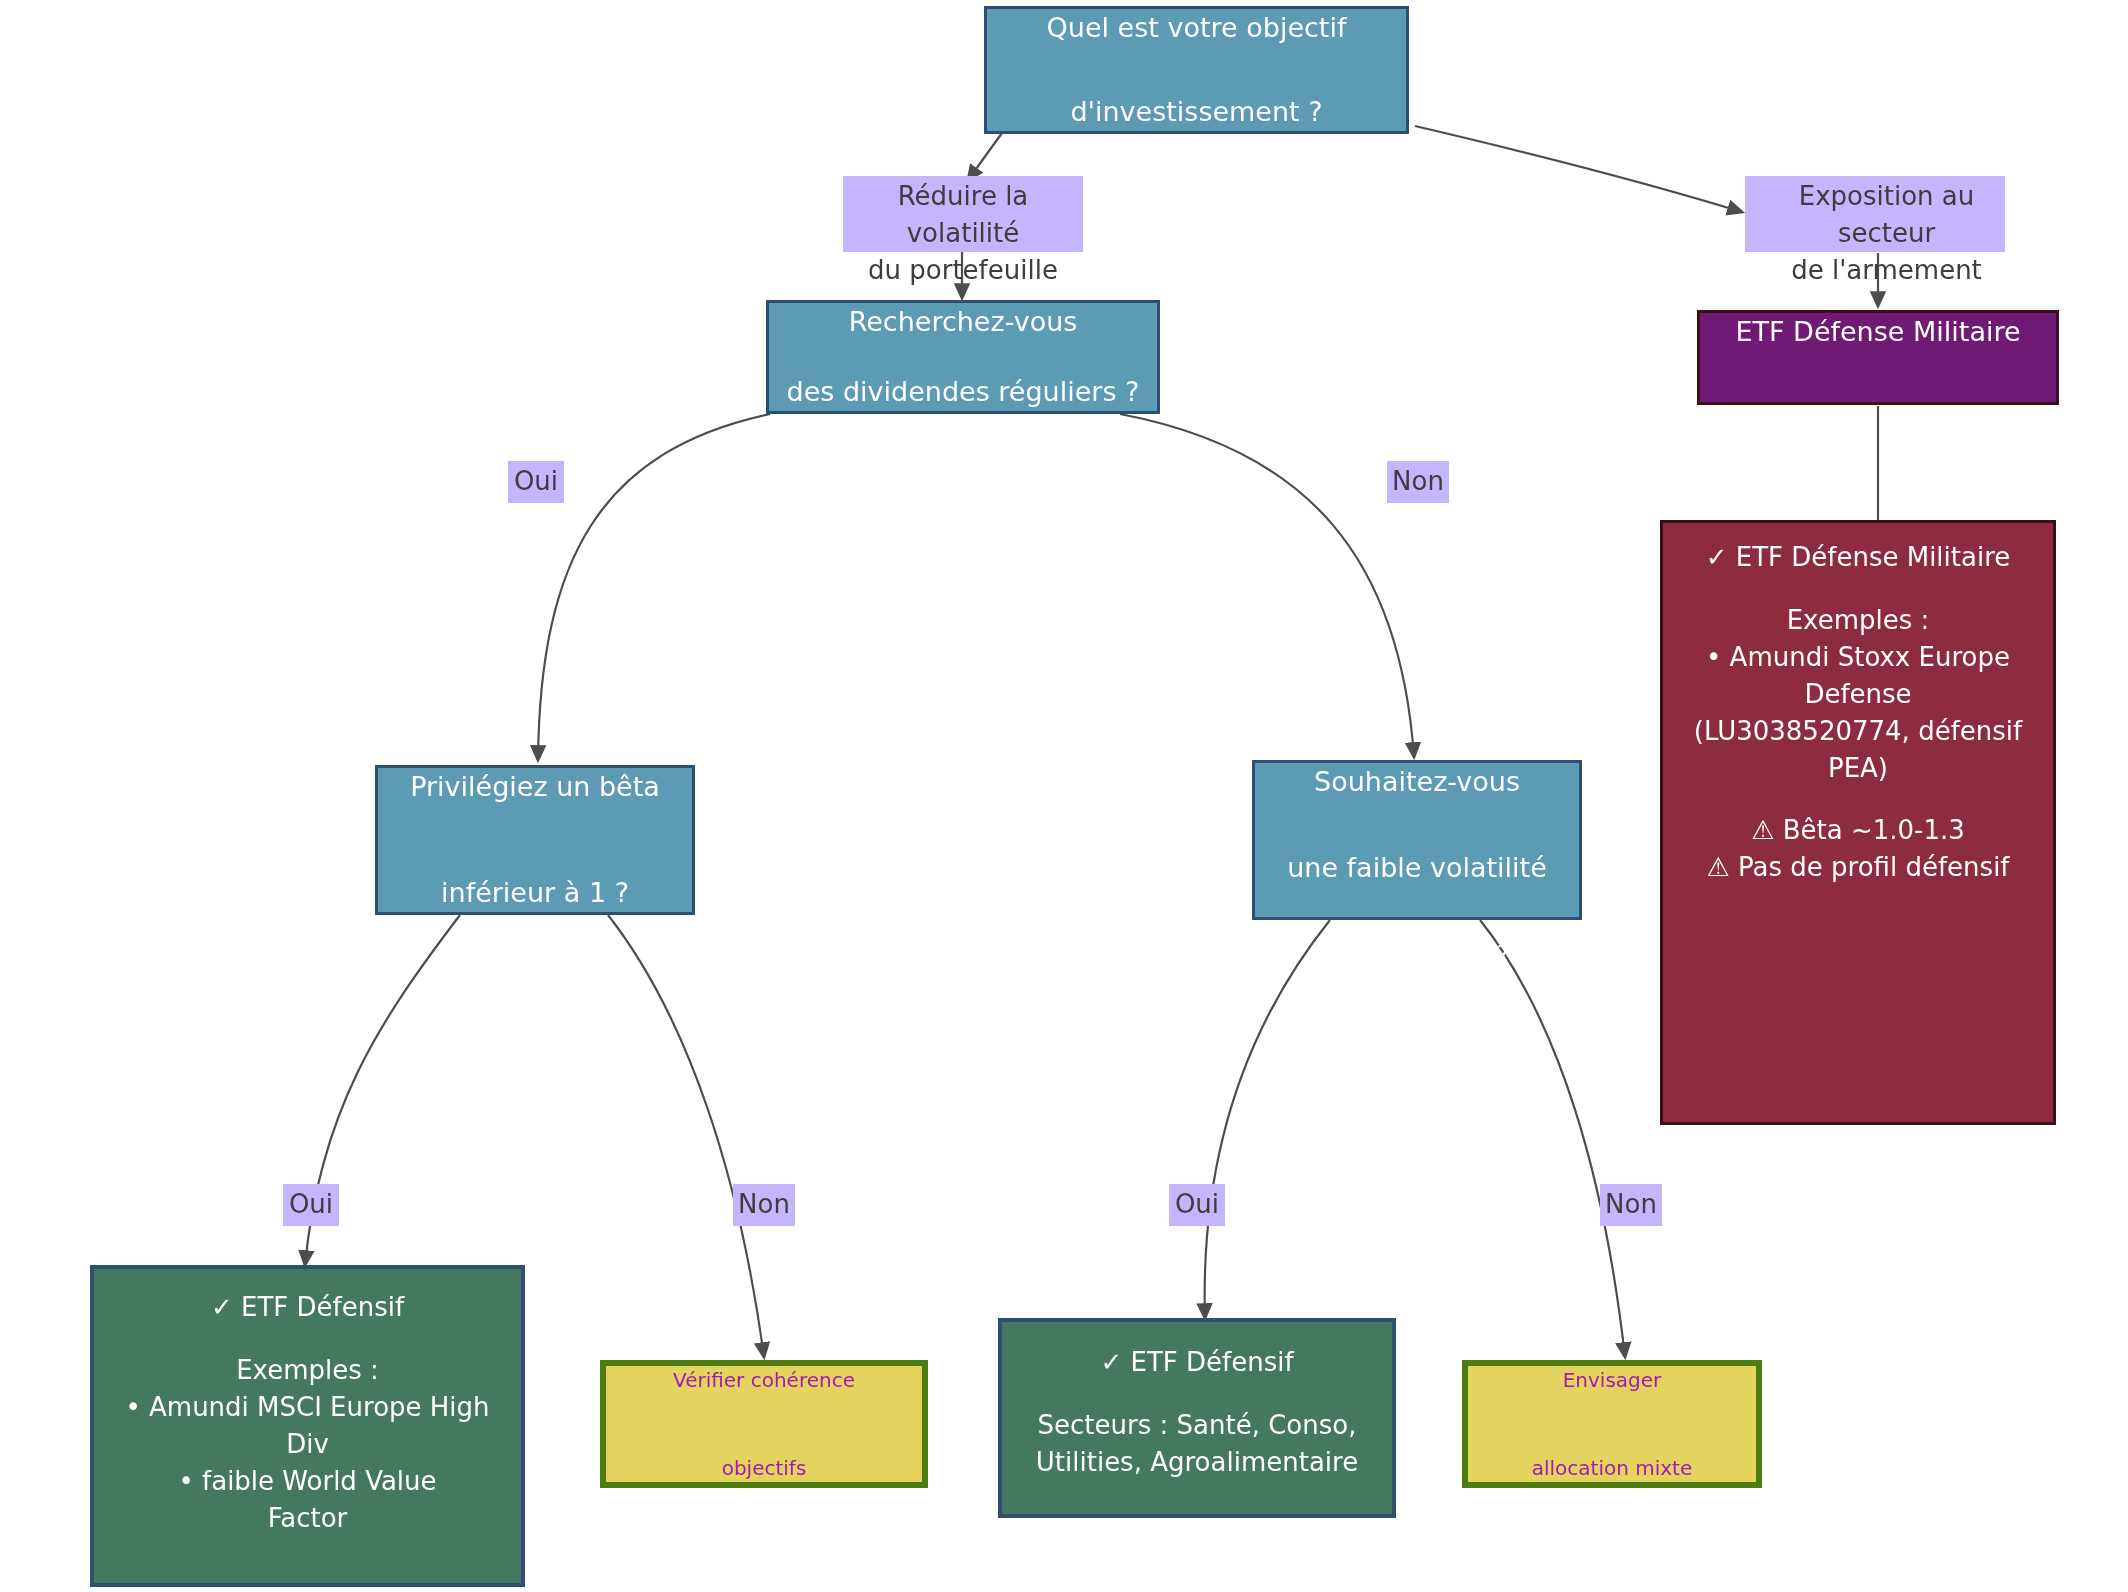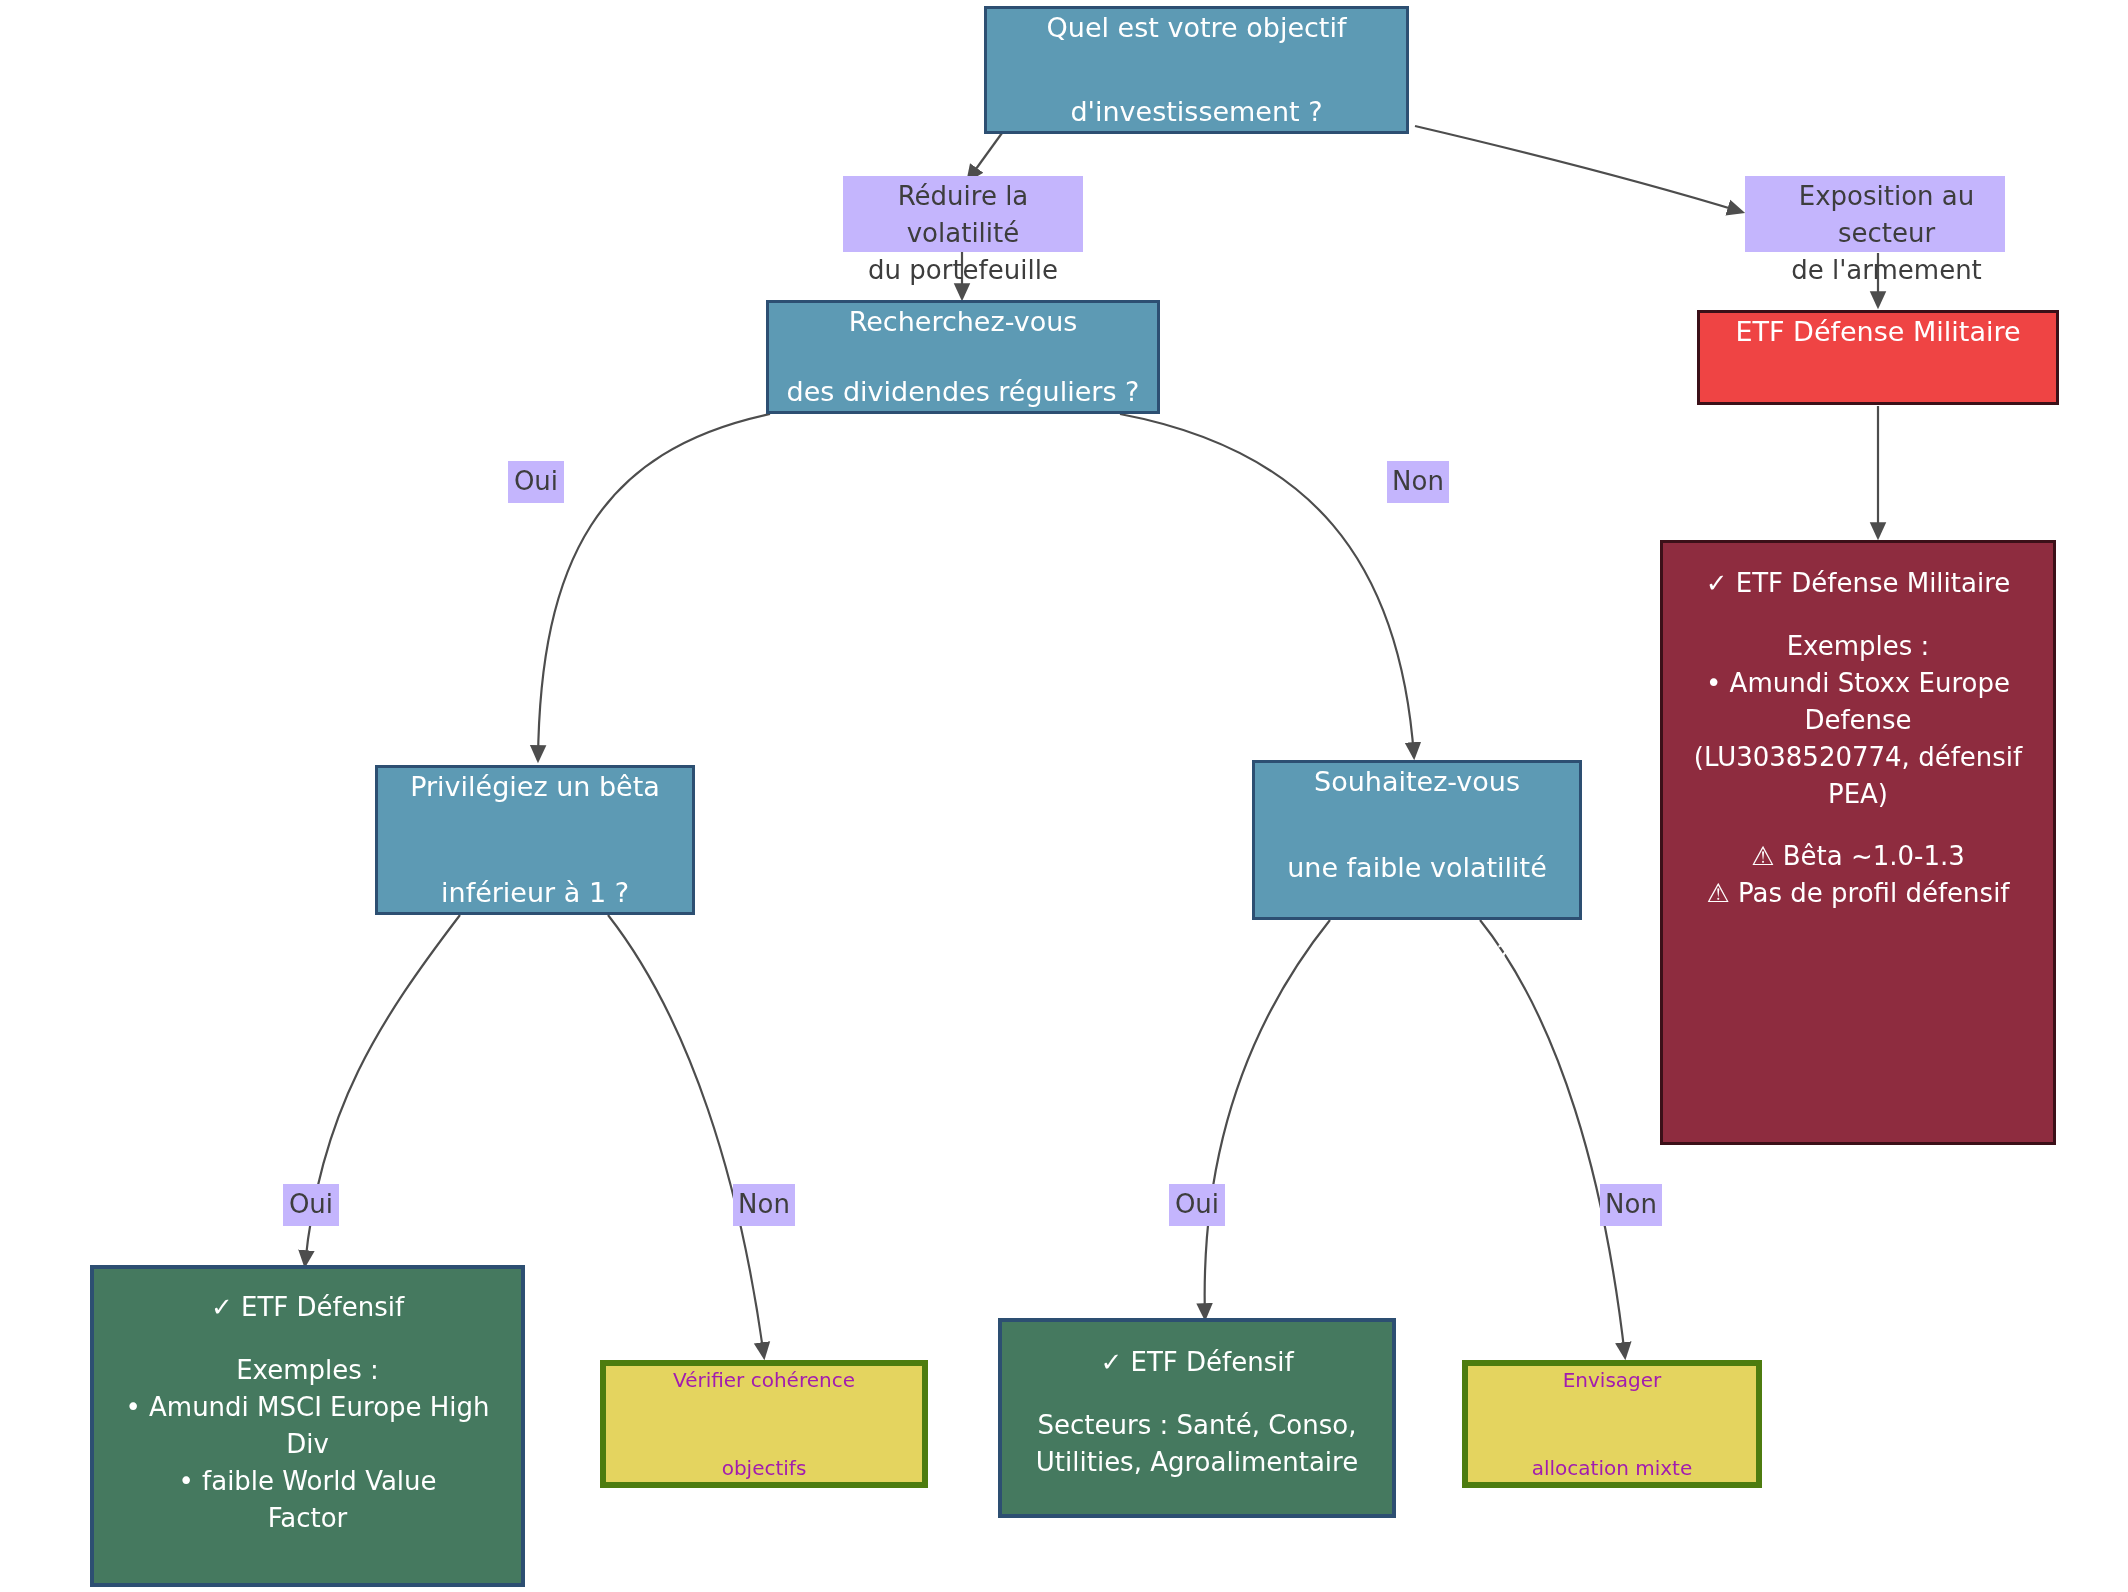--- a/index.html
+++ b/index.html
@@ -36,21 +36,21 @@
     white-space: pre-line;
     z-index: 2;
   }
   .node-decision {
     background: #5d9ab4;
     border: 3px solid #2d4f72;
     color: #ffffff;
     font-size: 27px;
   }
   .node-military {
-    background: #ef4444;
+    background: #701a75;
     border: 3px solid #3b1018;
     color: #ffffff;
     font-size: 27px;
   }
   .node-military-result {
     background: #8e2c3f;
     border: 3px solid #3b1018;
     color: #ffffff;
     font-size: 26px;
   }
@@ -129,21 +129,21 @@
   </div>
 
   <div class="node node-military" style="left:1697px; top:310px; width:362px; height:95px;">
     <span class="blk">ETF Défense Militaire</span>
   </div>
 
   <div class="edge-label" style="left:508px; top:461px; width:56px; height:42px;">Oui</div>
 
   <div class="edge-label" style="left:1387px; top:461px; width:62px; height:42px;">Non</div>
 
-  <div class="node node-military-result" style="left:1660px; top:540px; width:396px; height:605px; justify-content:flex-start; padding-top:22px;text-align:center;">
+  <div class="node node-military-result" style="left:1660px; top:520px; width:396px; height:605px; justify-content:flex-start; padding-top:16px;text-align:center;">
     <span class="blk">✓ ETF Défense Militaire</span>
     <span class="spacer"></span>
     <span class="blk">Exemples :</span>
     <span class="blk">• Amundi Stoxx Europe
 Defense
 (LU3038520774, défensif
 PEA)</span>
     <span class="spacer"></span>
     <span class="blk">⚠ Bêta ~1.0-1.3</span>
     <span class="blk">⚠ Pas de profil défensif</span>

